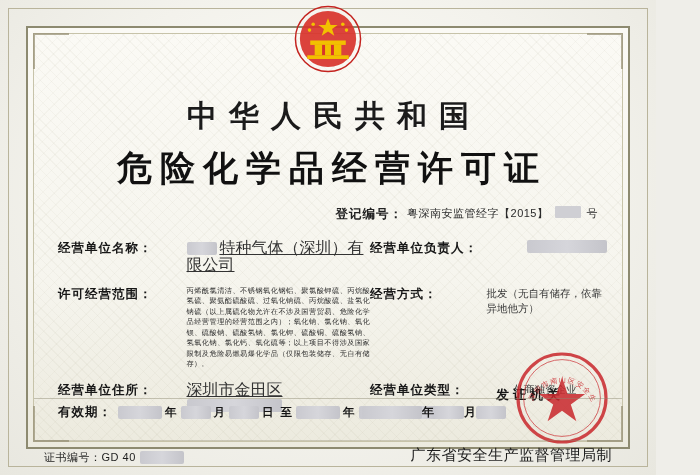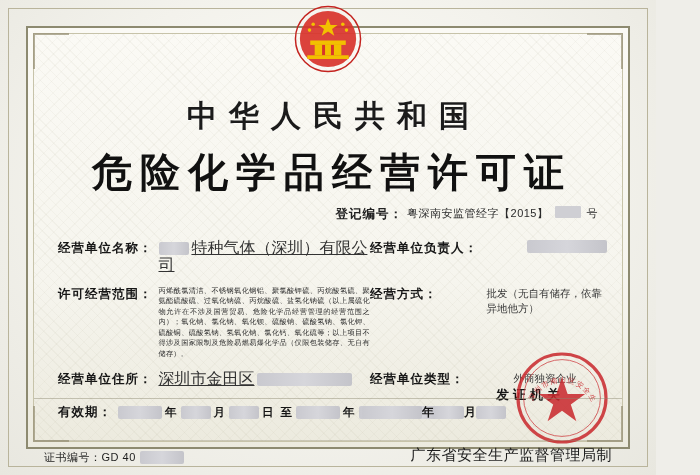--- a/index.html
+++ b/index.html
@@ -55,39 +55,39 @@
 
   .titles{position:absolute;left:0;right:0;top:96px;text-align:center;}
   .title-1{
     font-family:"DejaVu Serif","Liberation Serif",serif;
     font-size:30px;font-weight:bold;letter-spacing:12px;
     color:#1b1b1b;text-indent:12px;
     text-shadow:0 1px 0 rgba(255,255,255,.6);
   }
   .title-2{
     font-family:"DejaVu Serif","Liberation Serif",serif;
-    font-size:40px;font-weight:bold;letter-spacing:8px;
+    font-size:35px;font-weight:bold;letter-spacing:8px;
     color:#111;margin-top:8px;text-indent:8px;
   }
 
   .reg-line{
     position:absolute;right:58px;top:206px;
     font-size:12.5px;color:#222;display:flex;gap:4px;
   }
   .reg-line .label{font-weight:bold;letter-spacing:1px;}
   .reg-line .value{font-size:11px;color:#2a2a2a;letter-spacing:.5px;}
   .reg-line .redact{
     display:inline-block;width:26px;height:12px;background:#cfcfd4;
     border-radius:1px;margin:0 2px;vertical-align:-2px;
   }
 
   .fields{position:absolute;left:58px;right:46px;top:240px;}
   .row{display:flex;margin-bottom:12px;}
   .col{display:flex;align-items:flex-start;}
-  .col.left{width:312px;}
+  .col.left{width:312px;gap:28px;}
   .col.right{flex:1;gap:43px;}
   .lbl{
     font-size:12.5px;font-weight:bold;color:#171717;white-space:nowrap;
     letter-spacing:1px;line-height:16px;
   }
   .val{
     margin-left:6px;font-size:10.5px;color:#3a3a3a;line-height:15px;
   }
   .blur{
     display:inline-block;height:13px;border-radius:2px;

